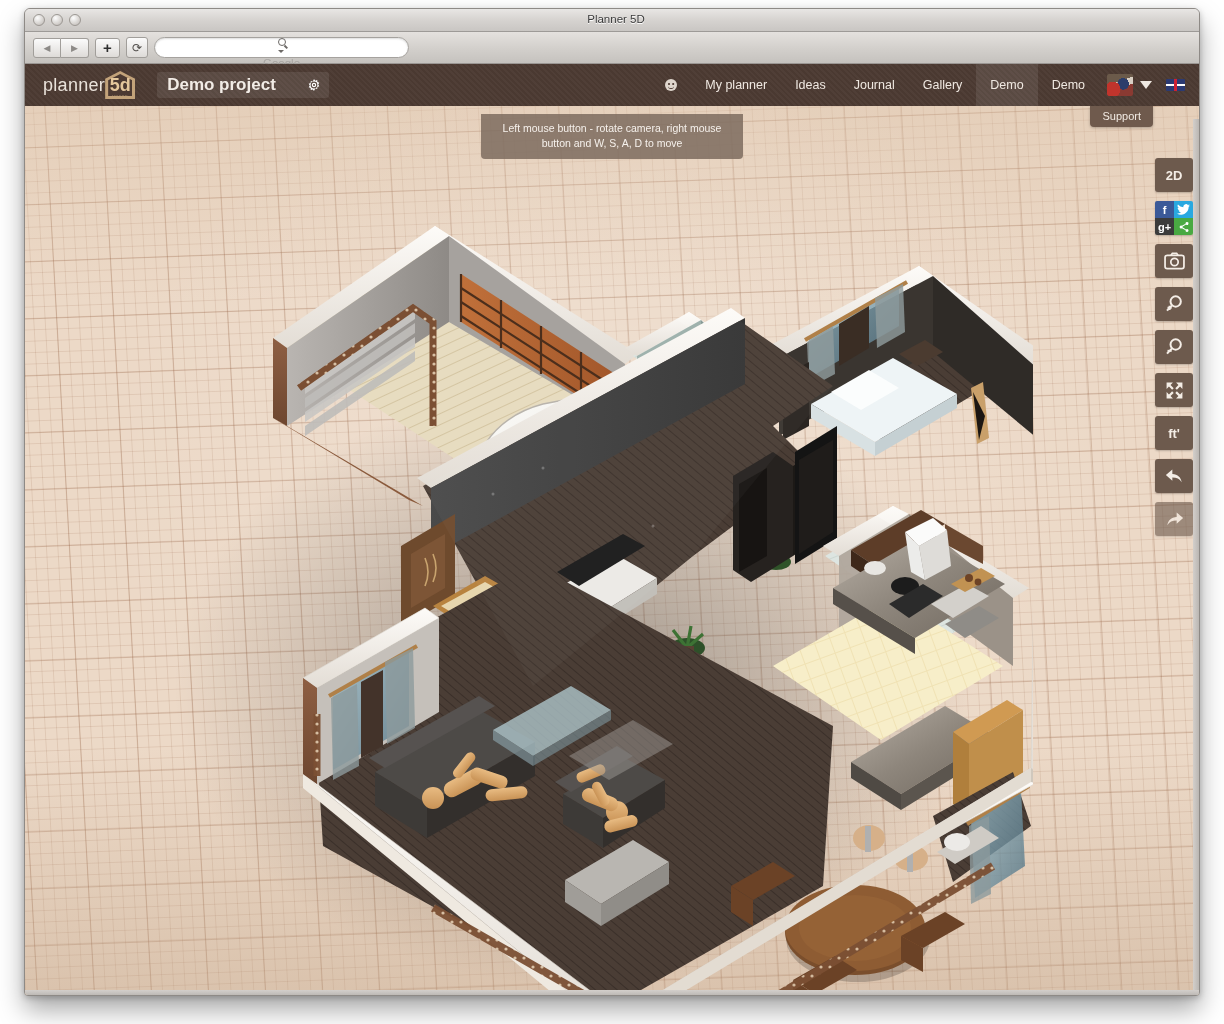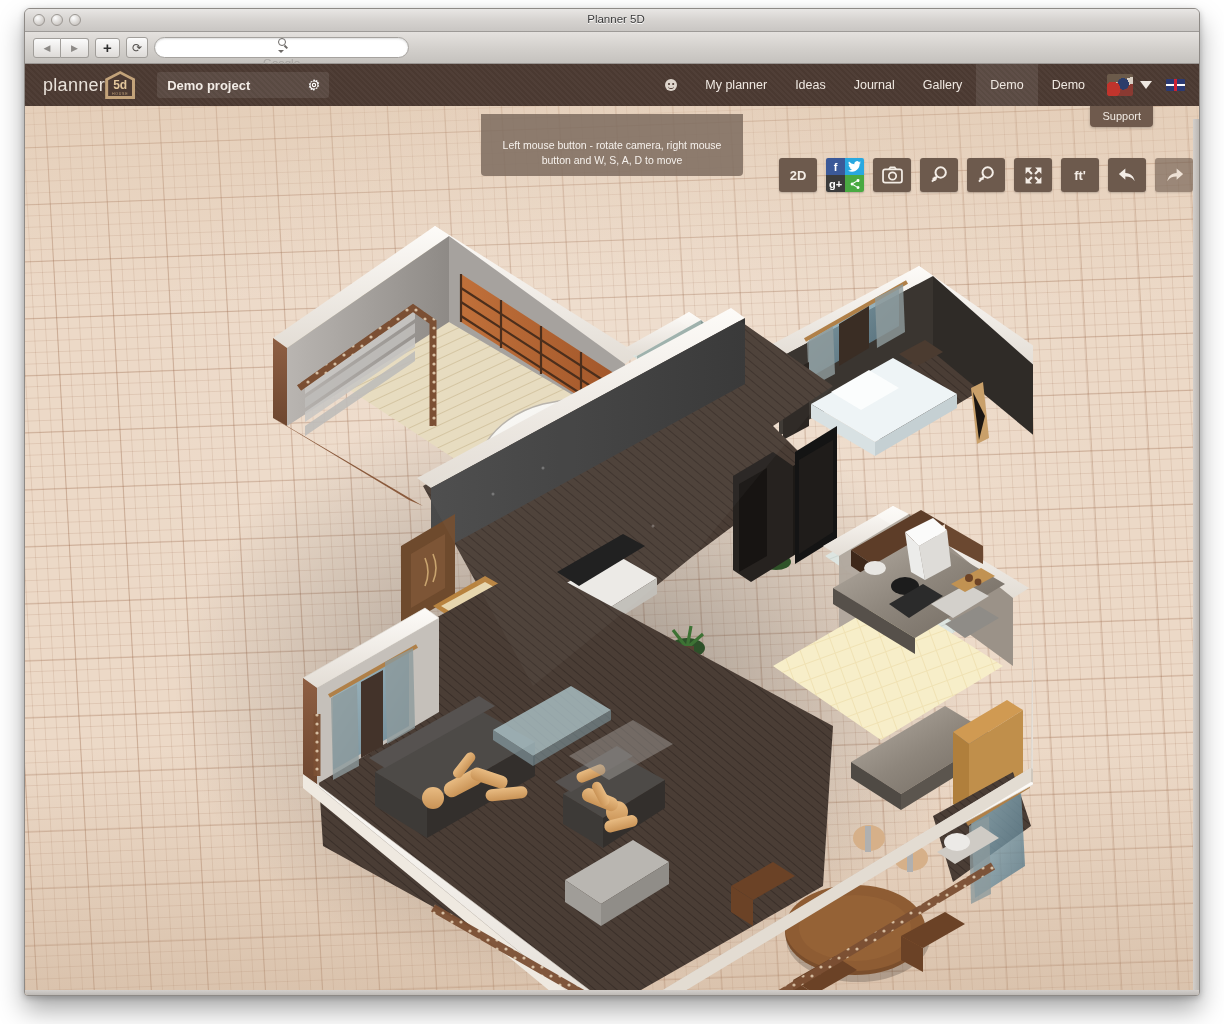--- a/index.html
+++ b/index.html
@@ -127,31 +127,31 @@
     width: 30px; height: 28px; position: relative;
     background: #c3a37a;
     clip-path: polygon(50% 0%, 100% 28%, 100% 100%, 0% 100%, 0% 28%);
     display: flex; flex-direction: column; align-items: center; justify-content: center;
   }
   #logo-badge::before{
     content:""; position:absolute; left:3px; right:3px; top:3px; bottom:3px;
     background:#4c3a32;
     clip-path: polygon(50% 0%, 100% 28%, 100% 100%, 0% 100%, 0% 28%);
   }
-  #logo-5d { position: relative; font-size: 12px; font-weight: bold; color: #e4c79c; line-height: 1; margin-top:4px;}
+  #logo-5d { position: relative; font-size: 18px; font-weight: bold; color: #e4c79c; line-height: 1; margin-top:4px;}
   #logo-sub { position: relative; font-size: 3.6px; color: #c3a37a; letter-spacing: .7px; margin-top:1px;}
 
   #project-field {
     margin-left: 22px; width: 172px; height: 26px;
     background: rgba(255,255,255,.085);
     border-radius: 3px;
     display: flex; align-items: center; justify-content: space-between;
     padding: 0 8px 0 10px;
   }
-  #project-name { font-size: 13px; font-weight: bold; color: #f2ece6; }
+  #project-name { font-size: 17px; font-weight: bold; color: #f2ece6; }
   #gear-icon { width: 14px; height: 14px; position: relative; flex: none; }
   #gear-icon svg { display: block; }
 
   #nav-right { margin-left: auto; display: flex; align-items: center; height: 100%; }
   .nav-item {
     height: 100%; display: flex; align-items: center; padding: 0 14px;
     font-size: 12.5px; color: #f0e9e2; white-space: nowrap;
   }
   .nav-item.active { background: rgba(255,255,255,.085); }
   #smiley-icon {
@@ -226,37 +226,37 @@
   #grid-shade {
     position:absolute; inset:0;
     background:
       radial-gradient(ellipse at 50% 42%, rgba(255,255,255,.18) 0%, transparent 62%),
       linear-gradient(to bottom, rgba(220,195,170,.45) 0%, transparent 22%, transparent 72%, rgba(190,160,132,.40) 100%);
   }
 
   
   #hint {
     position: absolute; left: 50%; top: 8px; transform: translateX(-50%);
-    width: 262px; padding: 24px 8px 8px; text-align: center;
+    width: 262px; padding: 7px 8px 8px; text-align: center;
     background: rgba(126,108,95,.86); color: #f6f1ec;
     font-size: 10.5px; line-height: 1.45; border-radius: 0 0 4px 4px;
     z-index: 12;
   }
 
   
   #model {
     position: absolute; left: 108px; top: 20px;
     width: 900px; height: 880px;
     z-index: 6;
   }
 
   
   #tool-rail {
     position: absolute; right: 6px; top: 52px; z-index: 22;
-    display: flex; flex-direction: row; gap: 9px; align-items: flex-start;
+    display: flex; flex-direction: column; gap: 9px; align-items: flex-start;
   }
   .tool {
     width: 38px; height: 34px; border-radius: 3px;
     background: #6d5a4d; color: #f4ede6;
     display: flex; align-items: center; justify-content: center;
     font-size: 13px; font-weight: bold;
     box-shadow: 0 1px 2px rgba(0,0,0,.22);
   }
   .tool svg { display:block; }
   #tool-share {

